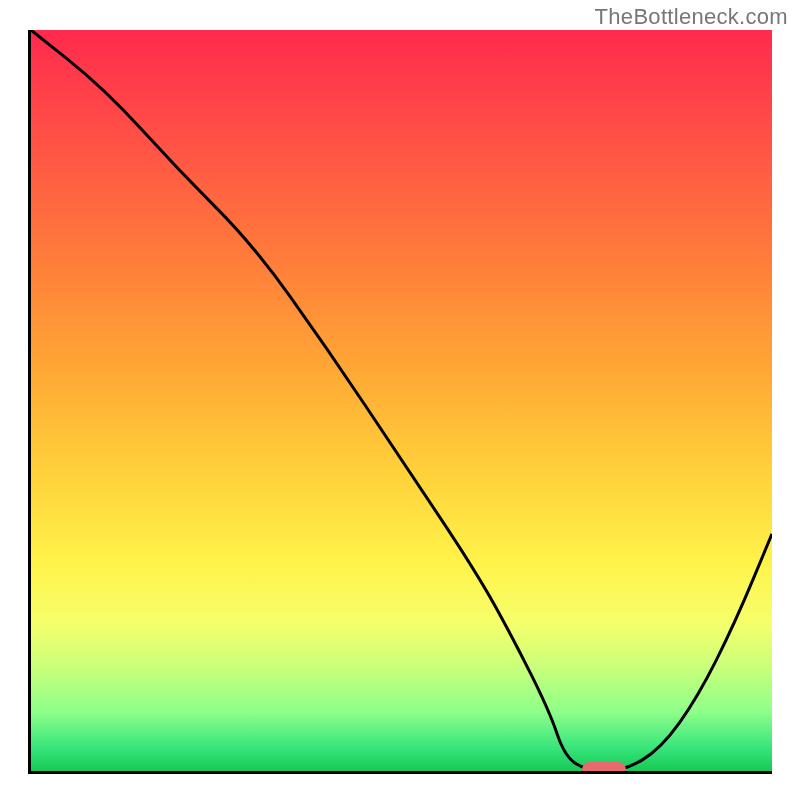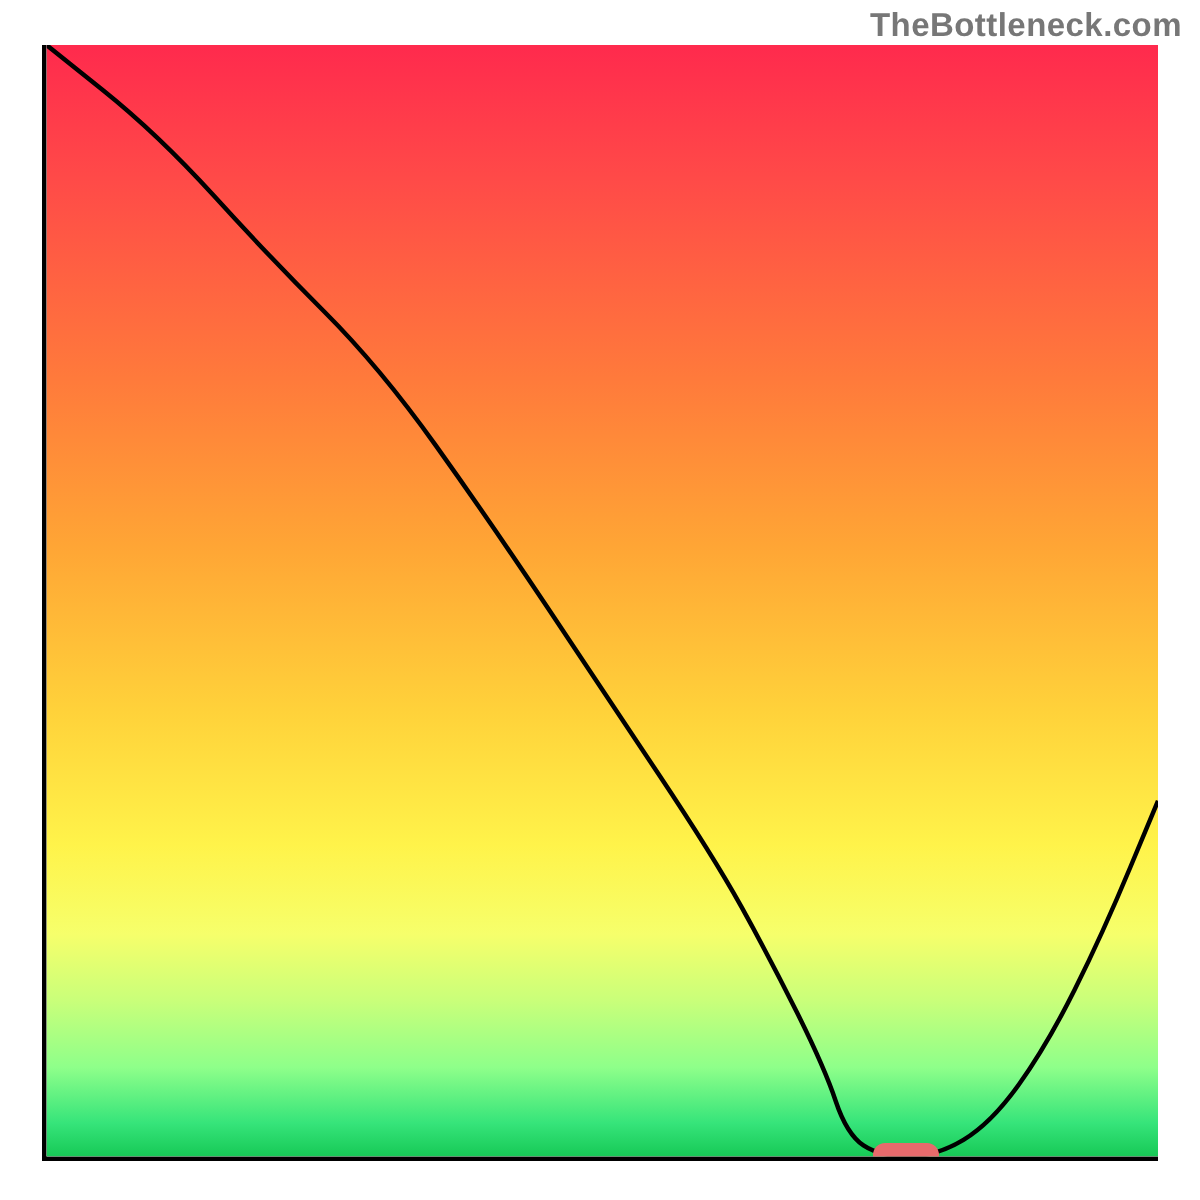--- a/index.html
+++ b/index.html
@@ -1,17 +1,17 @@
 <!DOCTYPE html>
 <html><head>
 <meta charset="utf-8">
 <style>
   * { margin: 0; padding: 0; box-sizing: border-box; }
   body { width: 800px; height: 800px; background: #fff; font-family: Arial, sans-serif; position: relative; }
-  .watermark { position: absolute; top: 4px; right: 12px; color: #777; font-size: 22px; font-weight: 700; letter-spacing: 0.3px; }
+  .watermark { position: absolute; top: 4px; right: 12px; color: #777; font-size: 22px; font-weight: 400; letter-spacing: 0.3px; }
   .plot-frame { position: absolute; left: 28px; top: 30px; width: 744px; height: 744px; border: 3px solid #000; border-right: none; border-top: none; }
   .plot-inner { width: 100%; height: 100%; position: relative; overflow: hidden; }
   .gradient { position: absolute; inset: 0; background: linear-gradient(to bottom,
       #ff2a4d 0%,
       #ff4a48 12%,
       #ff7a3b 30%,
       #ffa535 45%,
       #ffd23a 60%,
       #fff34a 72%,
       #f6ff6b 80%,

